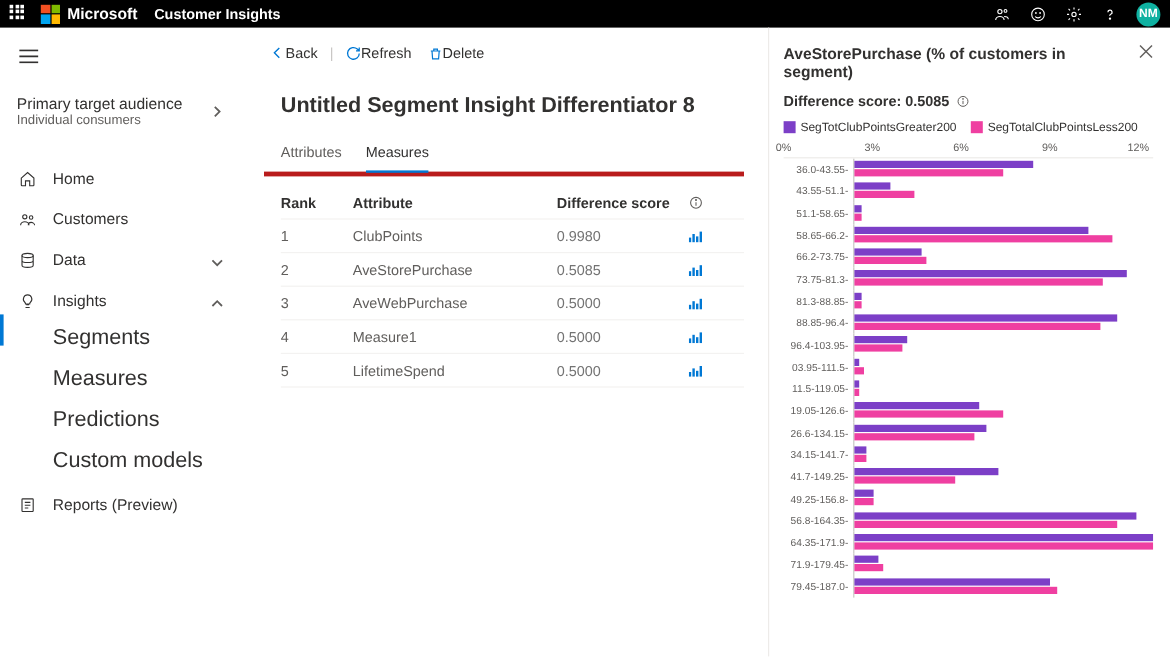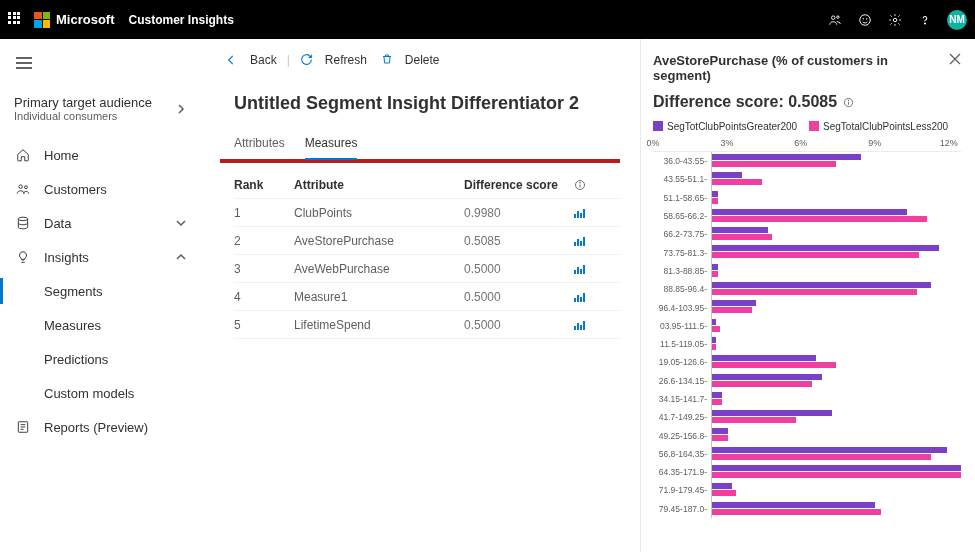--- a/index.html
+++ b/index.html
@@ -6,21 +6,21 @@
 body {
   font-family: "Segoe UI", -apple-system, sans-serif;
   font-size: 13px;
   color: #323130;
   width: 975px;
   height: 552px;
   overflow: hidden;
   background: #fff;
 }
 .header {
-  height: 39px;
+  height: 23px;
   background: #000;
   color: #fff;
   display: flex;
   align-items: center;
   padding: 0 8px;
 }
 .waffle {
   width: 16px; height: 16px;
   display: grid;
   grid-template-columns: repeat(3, 3px);
@@ -69,51 +69,51 @@
 .audience {
   padding: 0 14px 10px 14px;
   display:flex; align-items:center; justify-content:space-between;
   cursor:pointer;
 }
 .audience .t1 { font-size:13px; font-weight:400; color:#323130;text-align:right; }
 .audience .t2 { font-size:11px; color:#605e5c; }
 .chev { color:#605e5c; }
 .nav { list-style:none; margin-top:6px; }
 .nav li {
-  display:flex; align-items:center;
+  display:flex; align-items:flex-end;
   height:34px; padding-left:14px;
   cursor:pointer;
   position:relative;
 }
 .nav li .icon {
   width:18px; display:flex; justify-content:center; margin-right:12px;
   color:#323130;
 }
 .nav li .nchev {
   margin-left:auto; margin-right:14px; color:#605e5c;
 }
-.nav li.sub { padding-left:44px; font-size:13px; }
+.nav li.sub { padding-left:44px; font-size:18px; }
 .nav li.active::before {
   content:""; position:absolute; left:0; top:4px; bottom:4px; width:3px;
   background:#0078d4;
 }
 .main {
   flex:1;
   display:flex;
 }
 .content {
   flex:1;
   padding: 6px 20px 0 20px;
   min-width:0;
 }
 .cmdbar {
   display:flex; align-items:center; gap:6px;
   height:30px; font-size:12px; color:#323130;
 }
-.cmdbtn { display:flex; align-items:flex-start; gap:12px; cursor:pointer; padding:2px 4px; }
+.cmdbtn { display:flex; align-items:flex-end; gap:0; cursor:pointer; padding:2px 4px; }
 .cmdicon { color:#0078d4; }
 .divider { color:#c8c6c4; }
 .page-title { font-size:18px; font-weight:600; margin-top:18px; margin-bottom:16px; color:#323130; padding-left:14px; }
 .tabs { display:flex; gap:20px; border-bottom:4px solid #b91c1c; padding-left:14px; }
 .tab {
   padding:6px 0 8px 0; font-size:12px; cursor:pointer; color:#605e5c;
 }
 .tab.active { color:#323130; border-bottom:2px solid #0078d4; margin-bottom:-1px; }
 .table {
   margin-top:8px; font-size:12px;
@@ -138,21 +138,21 @@
   padding: 14px 14px 10px 12px;
   display:flex; flex-direction:column;
   overflow:hidden;
 }
 .panel-head {
   display:flex; justify-content:space-between; align-items:flex-start;
   margin-bottom:10px;
 }
 .panel-title { font-size:13px; font-weight:600; }
 .panel-close { cursor:pointer; color:#605e5c; }
-.diffline { font-size:16px; font-weight:600; margin-bottom:10px; display:flex; align-items:center; gap:6px; }
+.diffline { font-size:12px; font-weight:600; margin-bottom:10px; display:flex; align-items:center; gap:6px; }
 .diffline .info { color:#605e5c; font-weight:400; }
 .legend { display:flex; gap:12px; font-size:10px; margin-bottom:6px; }
 .legend .item { display:flex; align-items:flex-start; gap:4px; }
 .swatch { width:10px; height:10px; }
 .sw-purple { background:#7c3fc7; }
 .sw-pink { background:#ef3fa1; }
 .chart {
   flex:1;
   display:flex;
   flex-direction:column;
@@ -369,21 +369,21 @@
         <div class="cmdbtn">
           <span class="cmdicon">
               <svg width="12" height="12" viewBox="0 0 24 24" fill="none" stroke="#0078d4" stroke-width="2">
                 <path d="M4 7h16M9 7V4h6v3M6 7l1 13h10l1-13"></path>
               </svg>
             </span>
           <span>Delete</span>
         </div>
       </div>
 
-      <h1 class="page-title">Untitled Segment Insight Differentiator 2</h1>
+      <h1 class="page-title">Untitled Segment Insight Differentiator 8</h1>
 
       <div class="tabs">
         <div class="tab">Attributes</div>
         <div class="tab active">Measures</div>
       </div>
 
       <div class="table">
         <div class="thead">
           <div>Rank</div>
           <div>Attribute</div>

